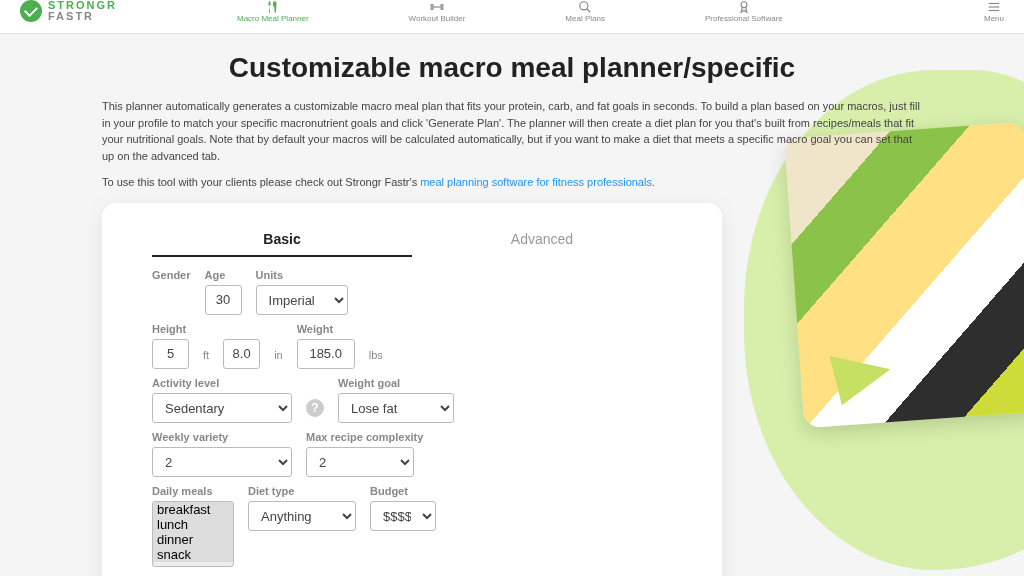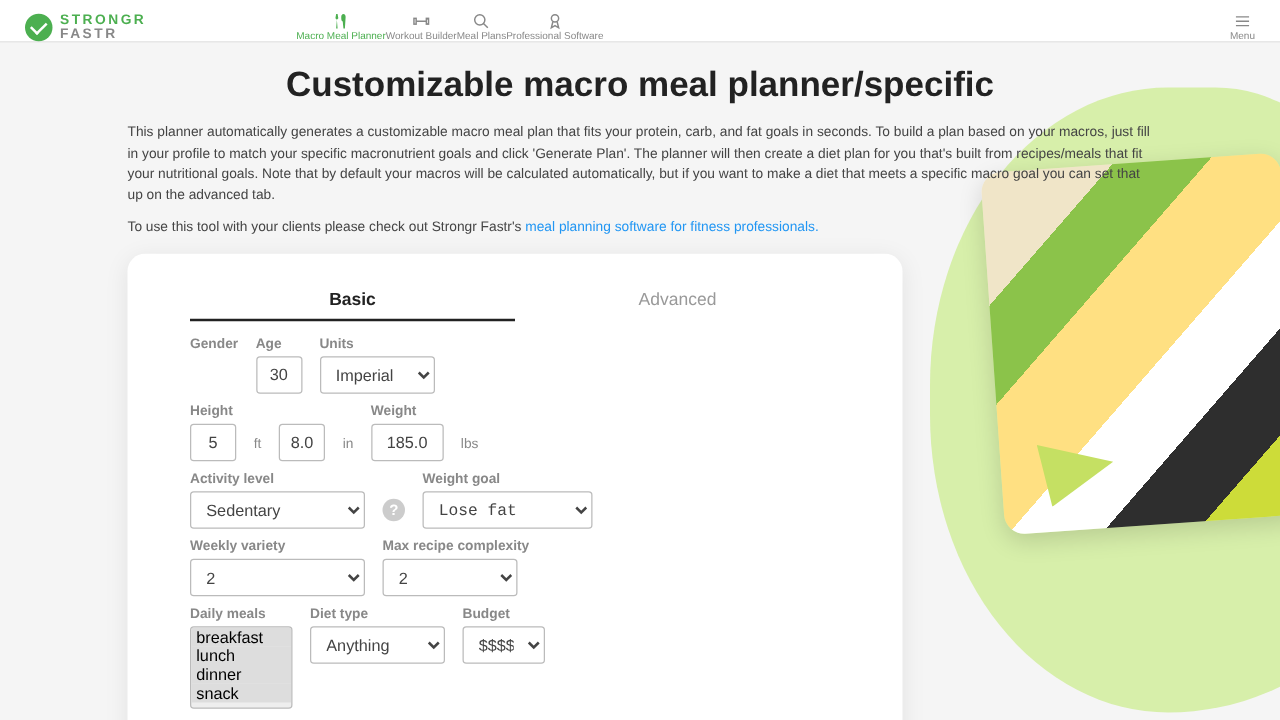--- a/index.html
+++ b/index.html
@@ -1,22 +1,22 @@
 <!DOCTYPE html>
 <html><head>
 <meta charset="utf-8">
 <style>
 * { box-sizing: border-box; margin: 0; padding: 0; }
 body { font-family: Arial, Helvetica, sans-serif; background: #f5f5f5; width: 1024px; height: 576px; overflow: hidden; position: relative; }
-.topnav { background: #fff; height: 34px; display: flex; align-items: flex-end; border-bottom: 1px solid #e0e0e0; padding: 0 20px; }
+.topnav { background: #fff; height: 34px; display: flex; align-items: flex-start; border-bottom: 1px solid #e0e0e0; padding: 0 20px; }
 .logo { display: flex; align-items: center; gap: 6px; margin-right: 120px; }
 .logo-icon { width: 22px; height: 22px; background: #4caf50; border-radius: 50%; position: relative; }
 .logo-icon::after { content: ""; position: absolute; width: 10px; height: 6px; border: 2px solid #fff; border-top: none; border-right: none; transform: rotate(-45deg); top: 6px; left: 5px; }
 .logo-text { font-size: 11px; font-weight: bold; letter-spacing: 2px; line-height: 1; color: #4caf50; }
-.nav-items { display: flex; flex: 1; }
+.nav-items { display: flex; gap: 100px; flex: 1; }
 .nav-item { display: flex; flex-direction: column; align-items: center; font-size: 8px; color: #888; cursor: pointer; }
 .nav-item.active { color: #4caf50; }
 .nav-item svg { width: 16px; height: 14px; }
 .menu-btn { display: flex; flex-direction: column; align-items: center; font-size: 8px; color: #888; cursor: pointer; margin-left: auto; }
 .menu-btn svg { width: 16px; height: 14px; }
 .blob { position: absolute; right: -120px; top: 70px; width: 400px; height: 500px; background: #d7efaa; border-radius: 50% 45% 55% 50% / 50% 55% 45% 50%; z-index: 0; }
 .meal-img { position: absolute; right: -10px; top: 130px; width: 240px; height: 290px; z-index: 1; border-radius: 16px; background: linear-gradient(135deg,#f0e5c8 0 20%,#8bc34a 20% 35%,#ffe082 35% 55%,#fff 55% 70%,#2e2e2e 70% 85%,#cddc39 85% 100%); box-shadow: 0 6px 20px rgba(0,0,0,0.15); transform: rotate(-4deg); overflow: hidden; }
 .meal-img::after { content:""; position:absolute; bottom:20px; left:30px; width:60px; height:50px; background:#c5e063; clip-path: polygon(0 0,100% 35%,15% 100%); }
 .content { position: relative; z-index: 2; width: 820px; margin: 18px auto 0; text-align: left; }
 h1 { font-size: 28px; font-weight: bold; color: #222; text-align: center; margin-bottom: 14px; }
@@ -29,21 +29,21 @@
 .row { display: flex; gap: 14px; margin-bottom: 8px; flex-wrap: wrap; }
 .field { display: flex; flex-direction: column; }
 .lbl { font-size: 11px; font-weight: bold; color: #888; margin-bottom: 4px; }
 select, input[type=text] { border: 1px solid #bbb; border-radius: 3px; padding: 6px 8px; font-size: 13px; background: #fff; color: #444; height: 30px; }
 select { cursor: pointer; }
 .unit { font-size: 11px; color: #888; align-self: flex-end; margin-bottom: 8px; }
 .help { width: 18px; height: 18px; border-radius: 50%; background: #ccc; color: #fff; font-size: 12px; display: flex; align-items: center; justify-content: center; align-self: flex-end; margin-bottom: 6px; font-weight: bold; }
 .multisel { border: 1px solid #bbb; border-radius: 3px; background: #eee; font-size: 13px; width: 82px; height: 66px; overflow-y: scroll; }
 .multisel div { padding: 0 4px; background: #ddd; }
 .sel-w80 { width: 80px; } .sel-w52 { width: 37px; text-align:center;} .sel-w64 {width:58px;text-align:center;}
-.sel-w140 { width: 140px; } .sel-w120 { width: 136px; font-family: Liberation Mono, monospace; } .sel-w100 { width: 108px; } .sel-w92 { width: 92px; } .sel-w70 { width: 66px; }
+.sel-w140 { width: 140px; } .sel-w120 { width: 116px; } .sel-w100 { width: 108px; } .sel-w92 { width: 92px; } .sel-w70 { width: 66px; }
 </style>
 </head>
 <body>
 
 <div class="topnav">
   <div class="logo">
     <div class="logo-icon"></div>
     <div>
       <div class="logo-text">STRONGR</div>
       <div class="logo-text" style="color:#888">FASTR</div>

